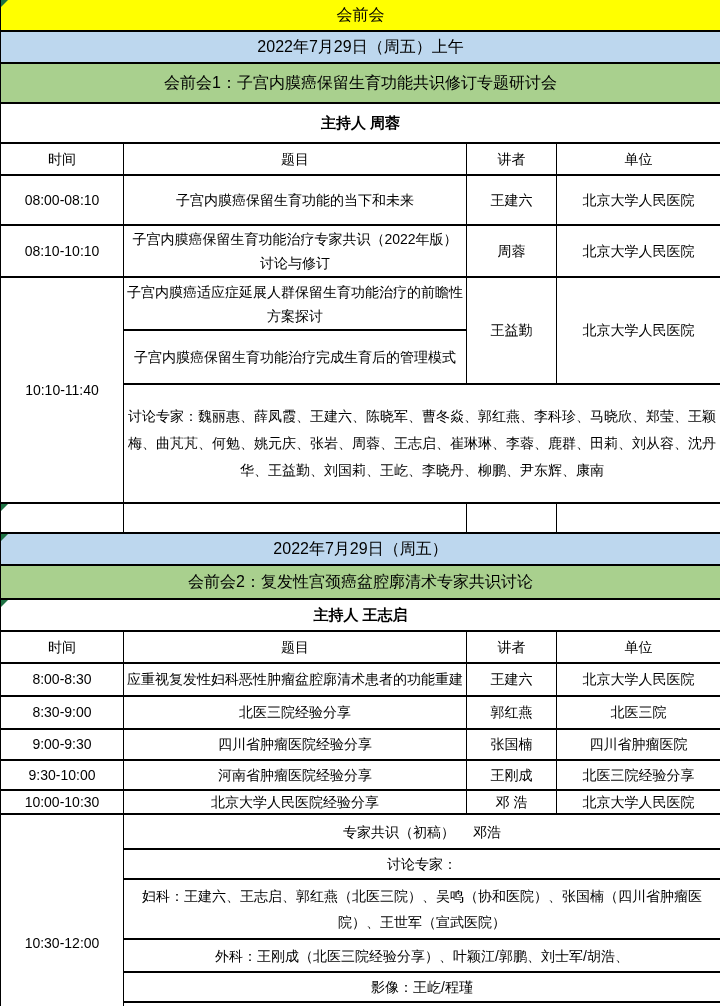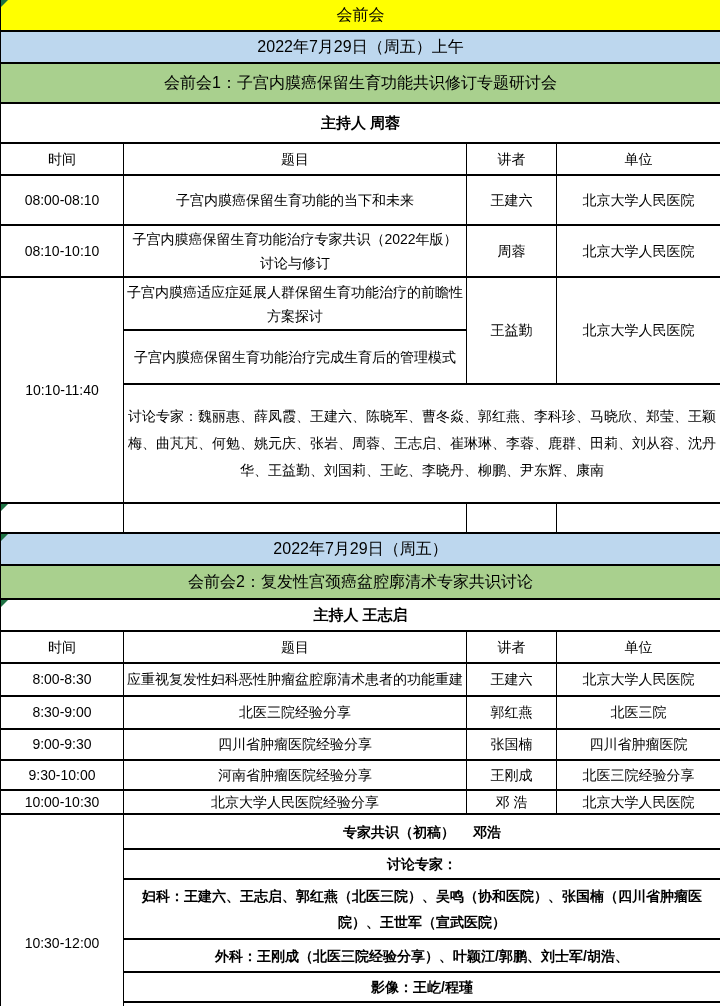--- a/index.html
+++ b/index.html
@@ -26,21 +26,21 @@
     overflow: hidden;
   }
   tr.first-row td { border-top: none; }
   .band { font-weight: normal; font-size: 16px; }
   .banner   { background: var(--banner-yellow, #FFFF00); }
   .date     { background: var(--band-blue, #BDD7EE); }
   .title    { background: var(--band-green, #A9D08E); }
   .moderator{ background: #ffffff; font-weight: bold; font-size: 15px; }
   .experts  { line-height: 27px; padding: 18px 4px; }
   .two-line { line-height: 24px; }
-  .block-line { line-height: 26px; font-weight: bold; }
+  .block-line { line-height: 26px; }
   .tri {
     position: absolute;
     top: 0; left: 0;
     width: 0; height: 0;
     border-top: 7px solid var(--indicator-green, #1F7244);
     border-right: 7px solid transparent;
     display: block;
   }
 </style>
 </head>

